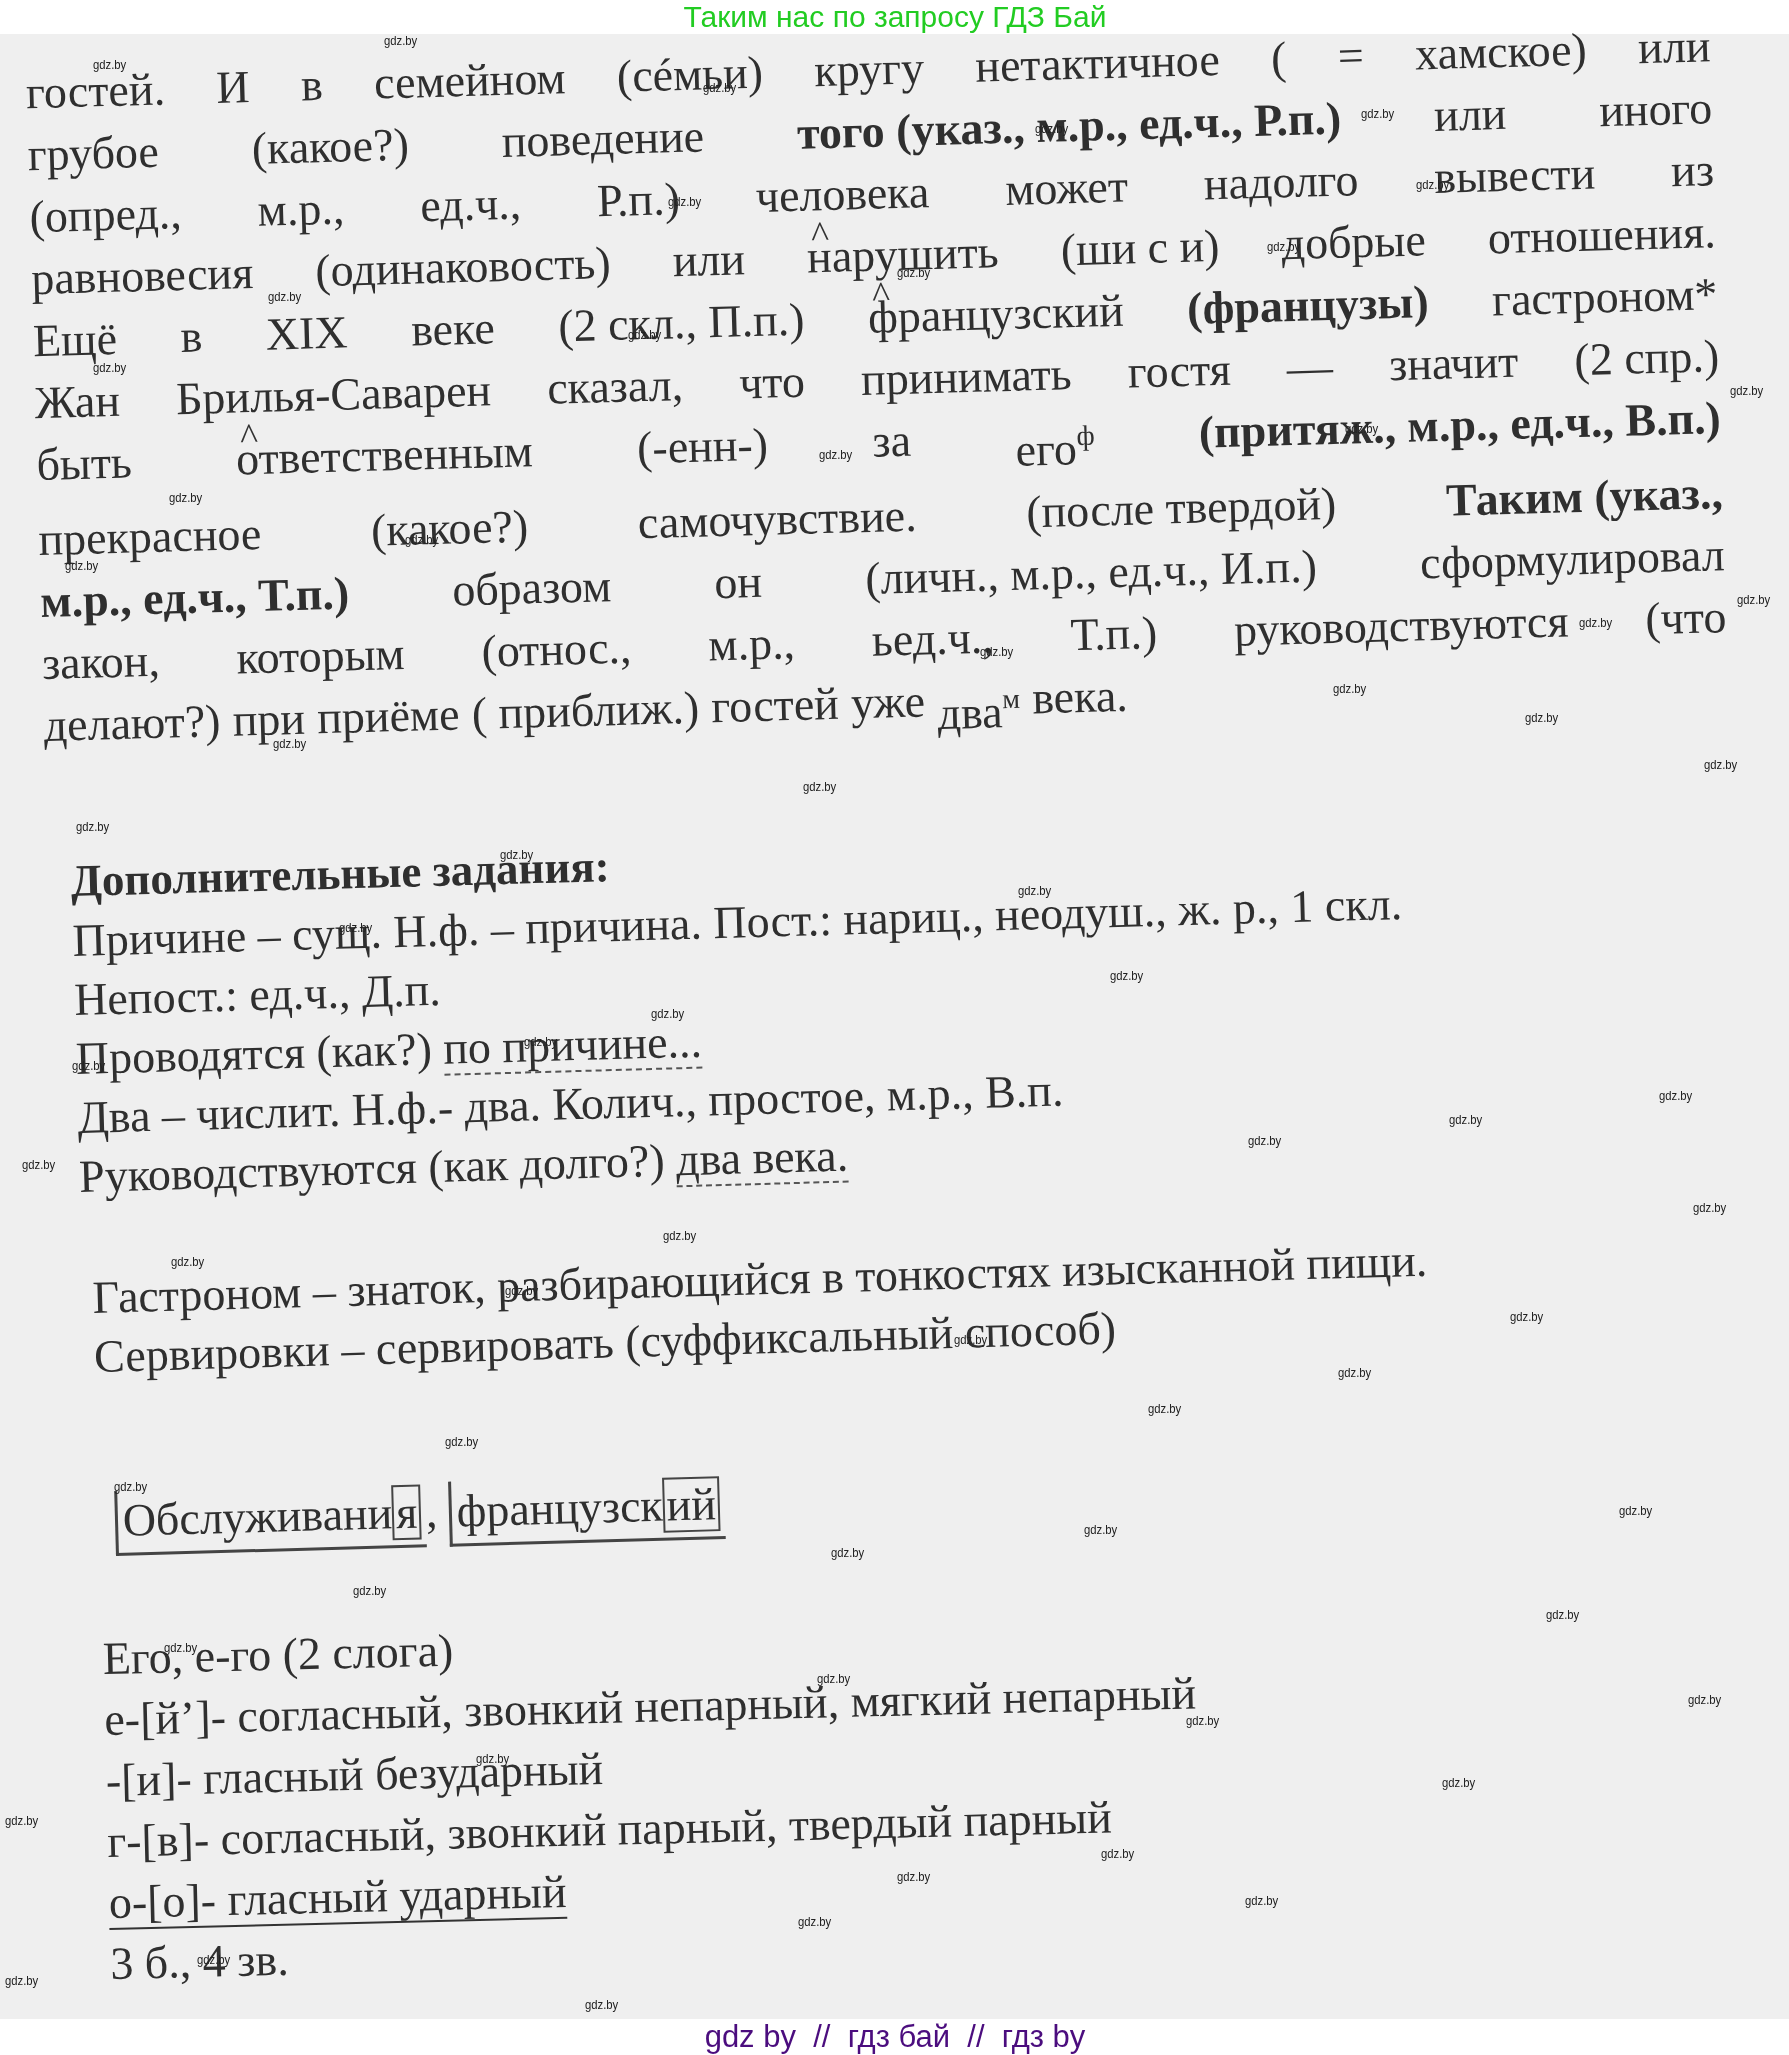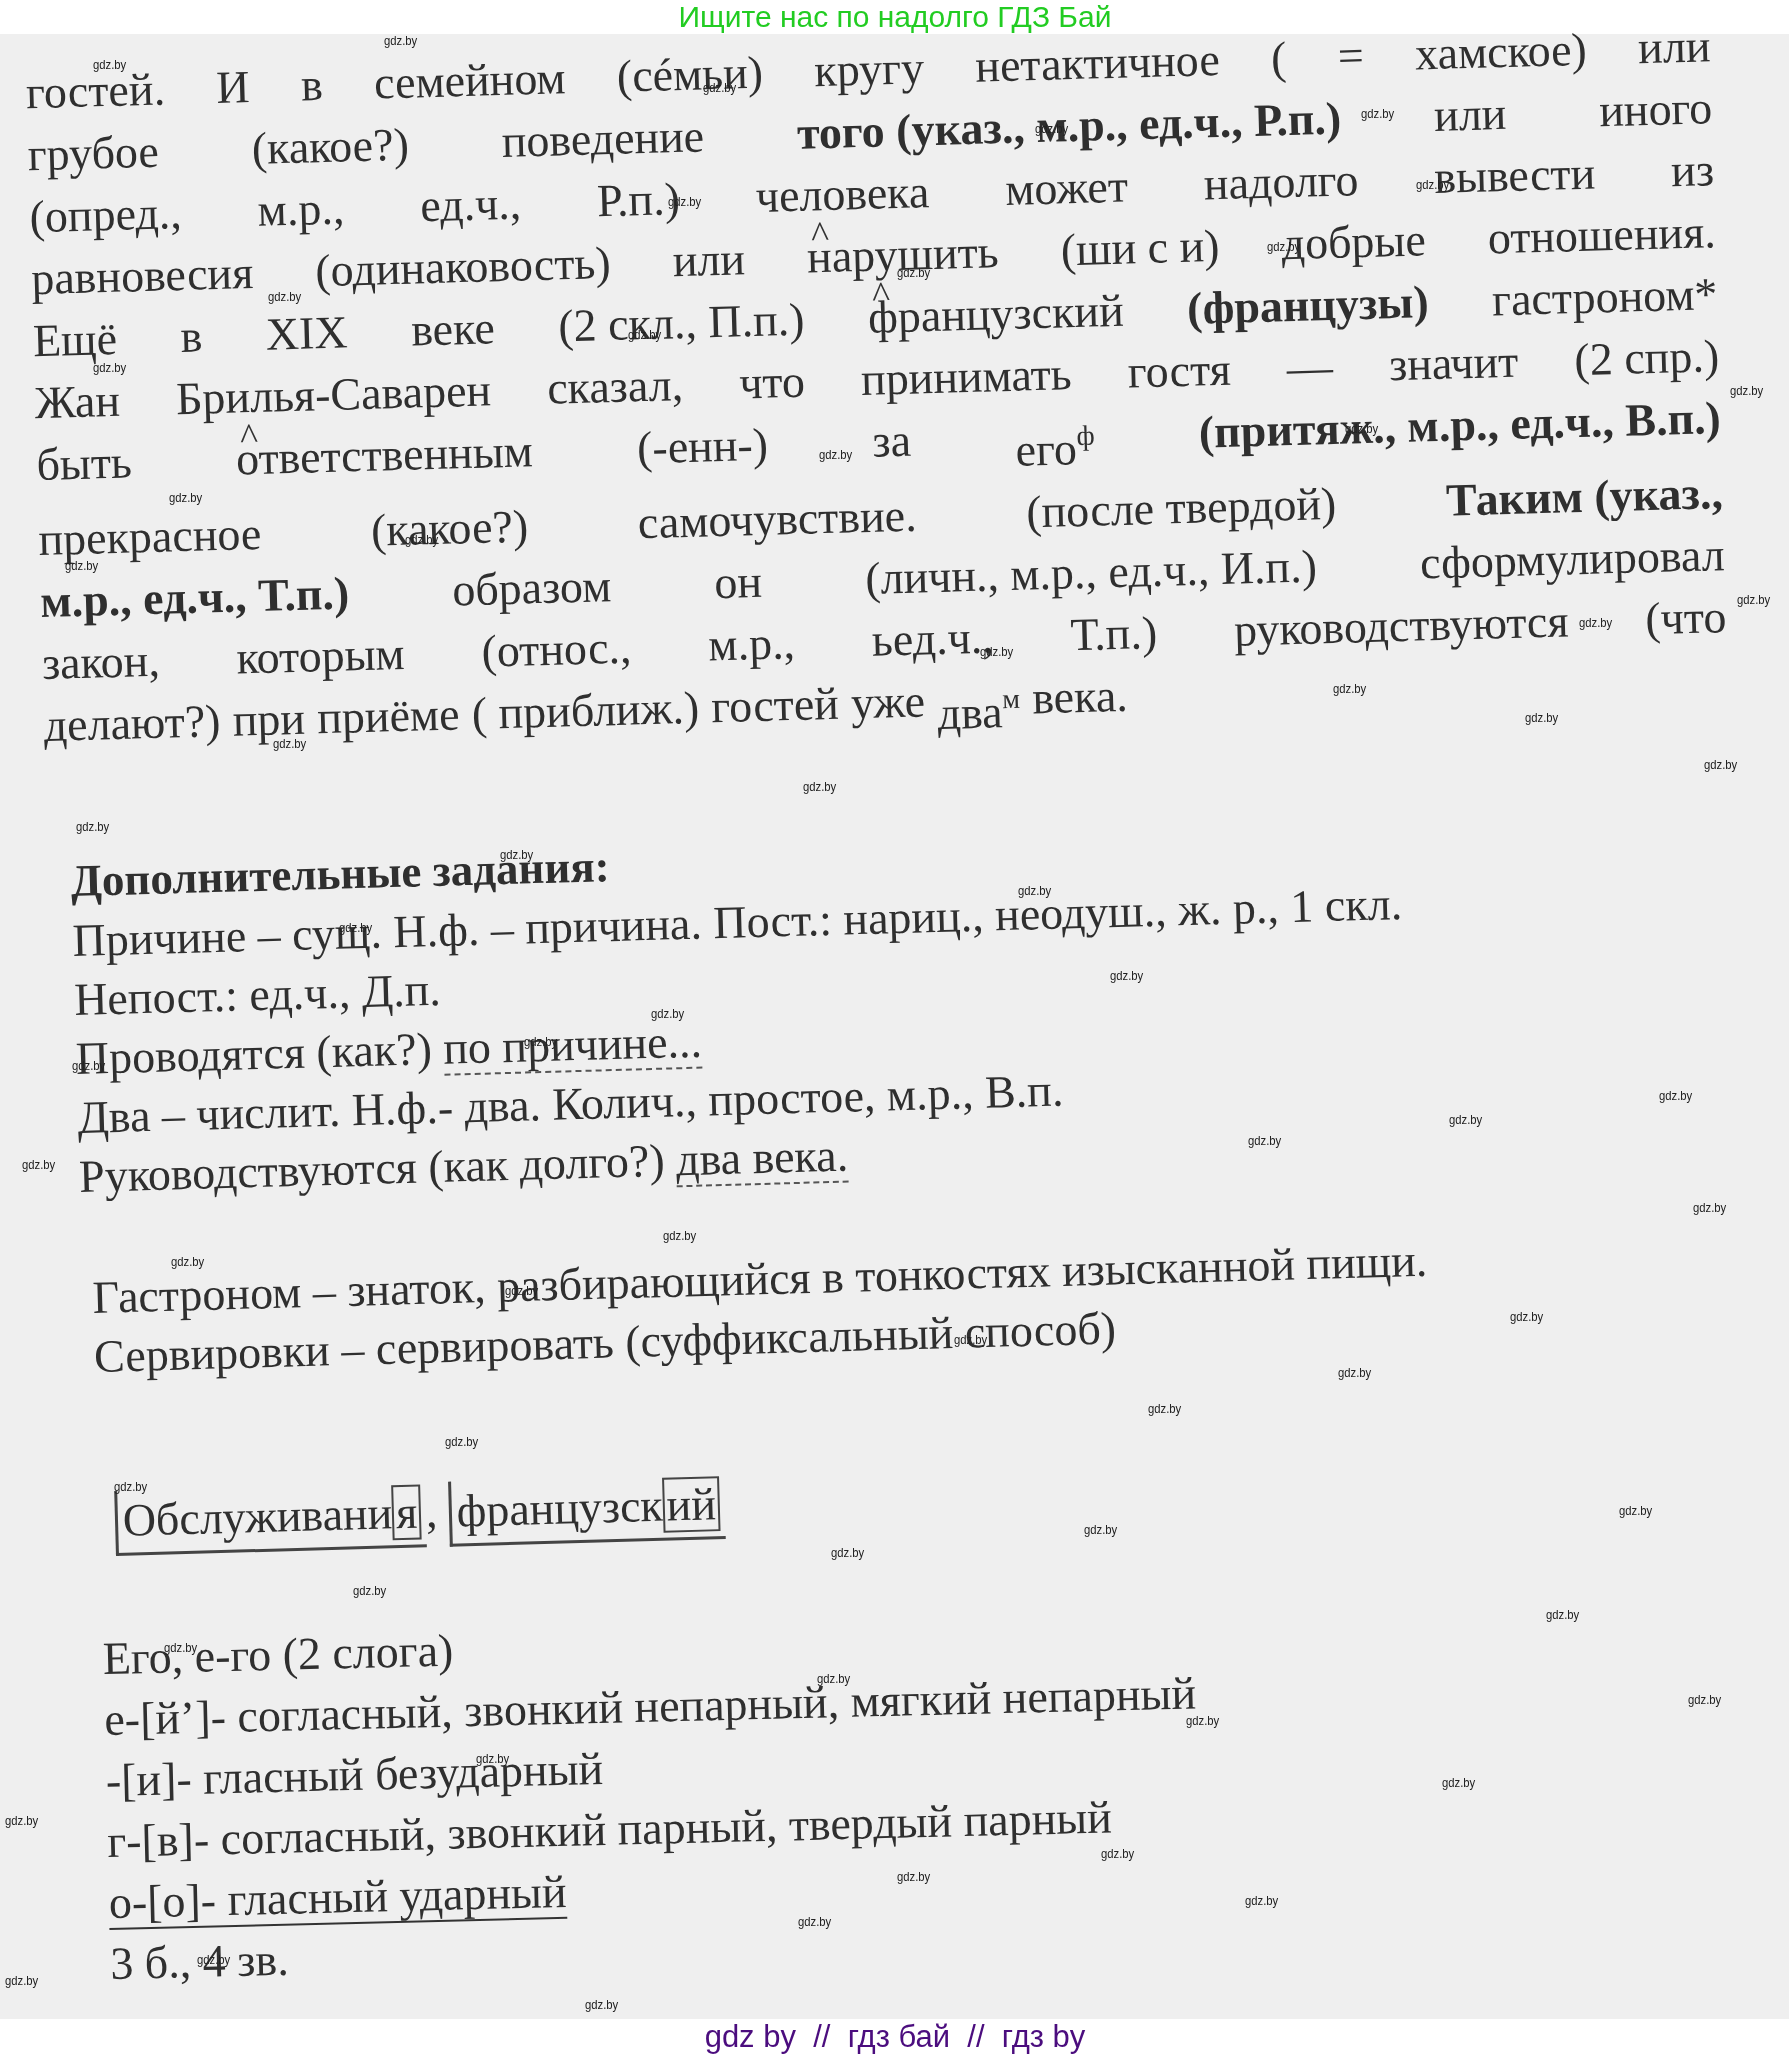--- a/index.html
+++ b/index.html
@@ -97,21 +97,21 @@
       position: absolute;
       font-family: "Liberation Sans", sans-serif;
       font-size: 13.3px;
       color: #222;
       transform: scaleX(0.85);
     }
   </style>
 </head>
 <body>
 
-<div class="top-banner">Ищите нас по надолго ГДЗ Бай</div>
+<div class="top-banner">Таким нас по запросу ГДЗ Бай</div>
 
 <div class="page"></div>
 
 <div class="block main-text">
   <div class="line">
     <span>гостей.</span>
     <span>И</span>
     <span>в</span>
     <span>семейном</span>
     <span>(сéмьи)</span>

